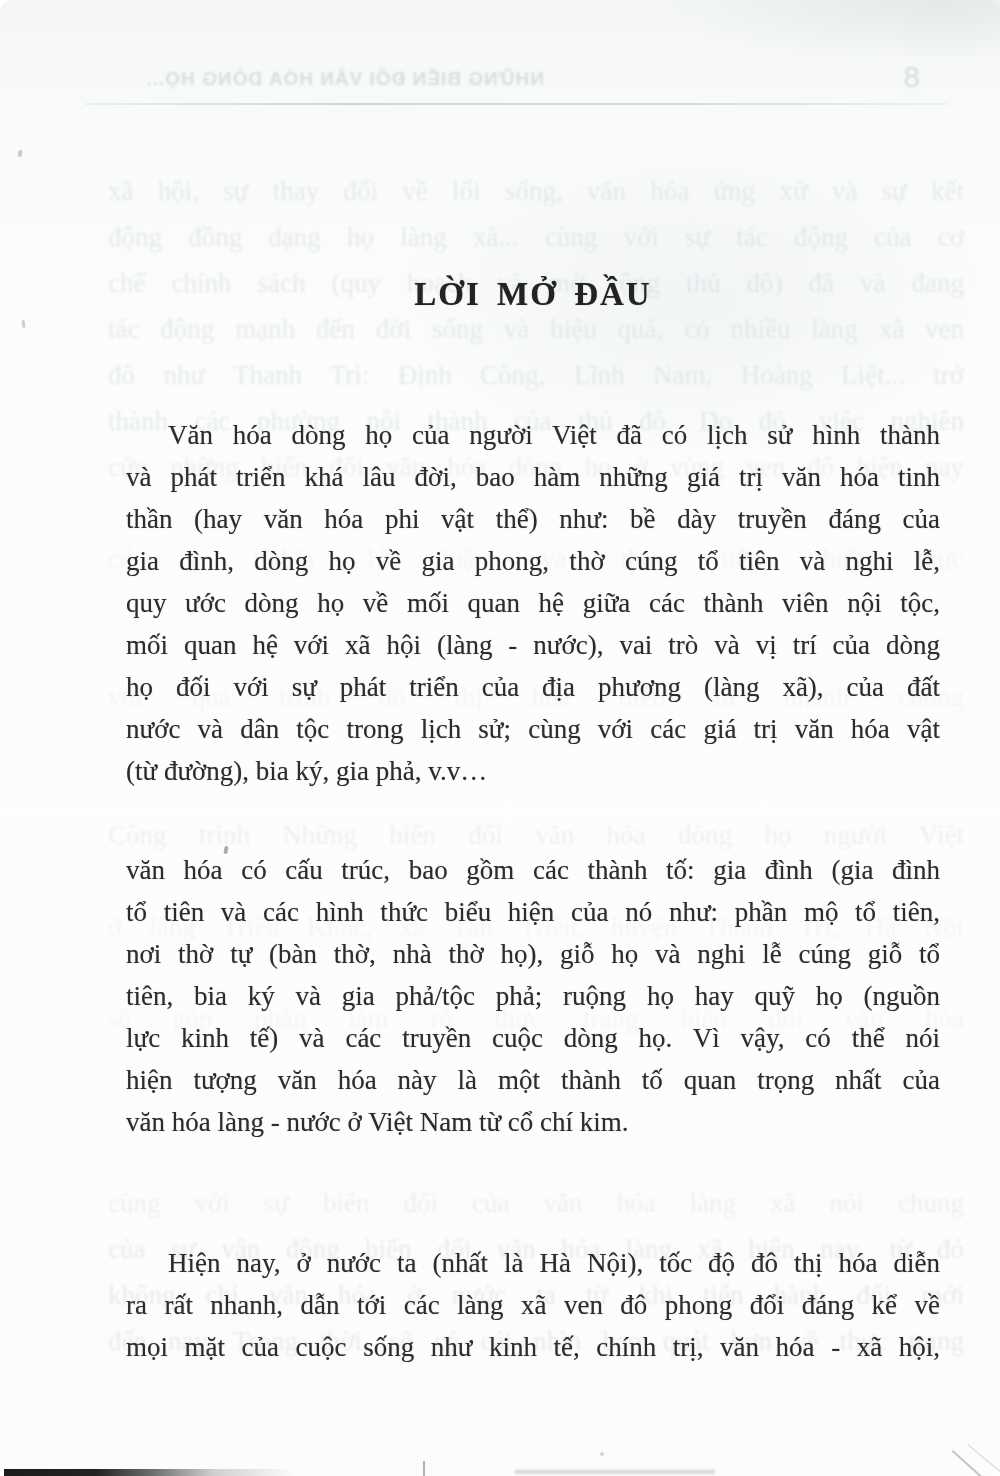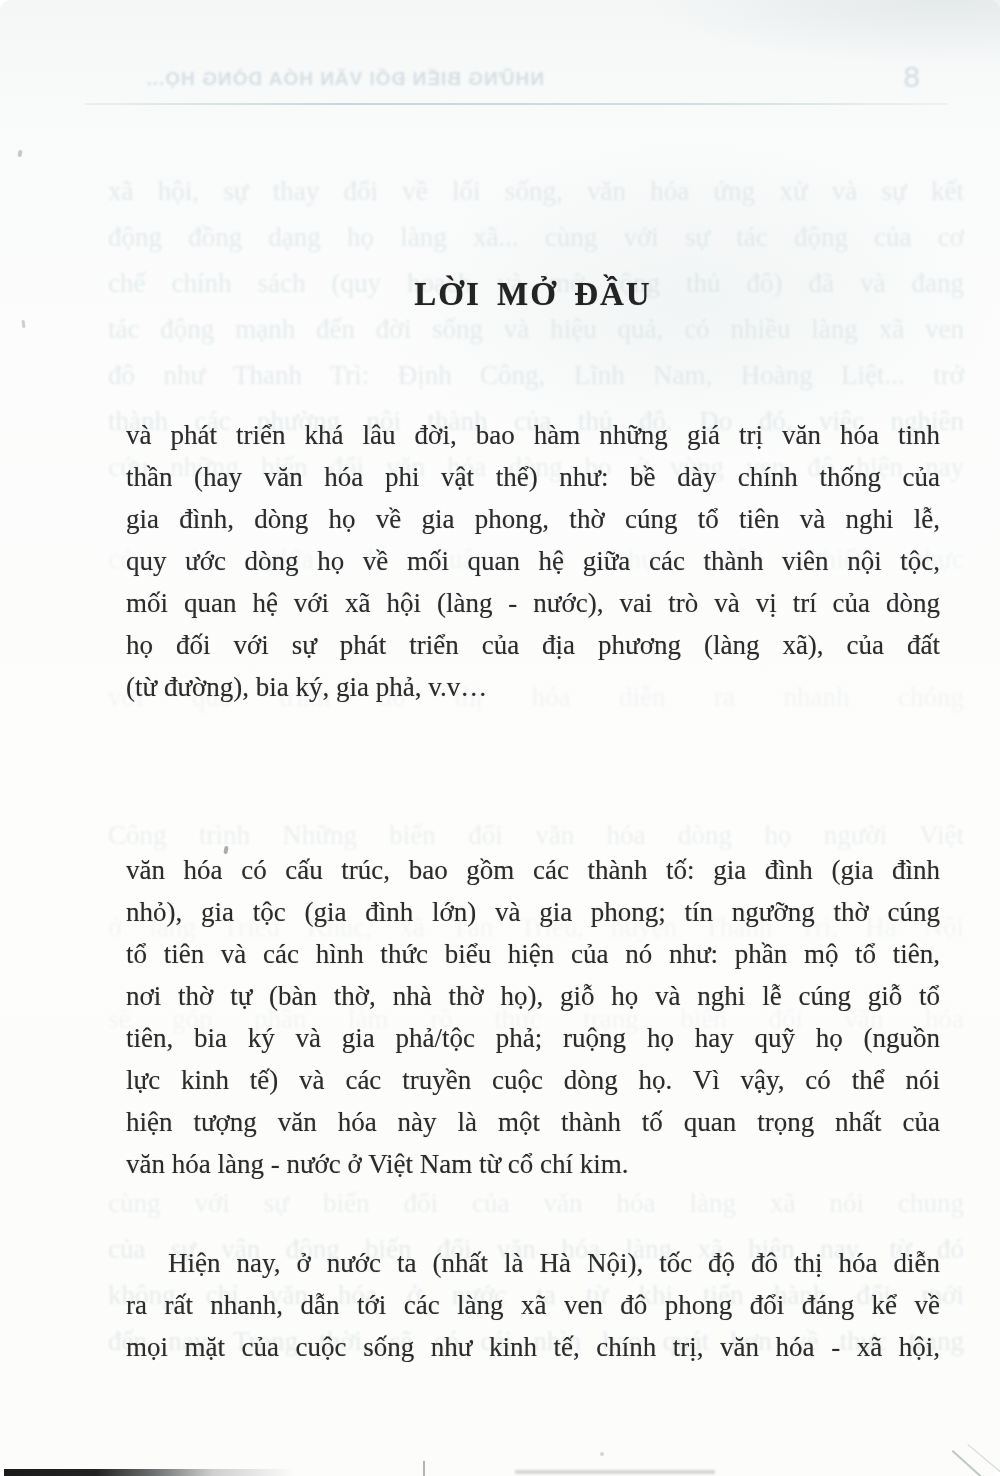--- a/index.html
+++ b/index.html
@@ -94,32 +94,33 @@
   <div class="ghost weak" style="top:1136px"></div>
   <div class="ghost" style="top:1182px">cùng với sự biến đổi của văn hóa làng xã nói chung</div>
   <div class="ghost strong" style="top:1228px">của sự vận động biến đổi văn hóa làng xã hiện nay, từ đó</div>
   <div class="ghost strong" style="top:1274px">không chỉ văn hóa ở nước ta từ khi tiến hành đổi mới</div>
   <div class="ghost strong" style="top:1320px">đến nay. Trong thời, sẽ có cái nhìn bao quát hơn về thực trạng</div>
   <div class="ghost weak" style="top:1366px"></div>
 
   <div class="title">LỜI MỞ ĐẦU</div>
 
   <div class="para p1">
+    <div class="line indent">Văn hóa dòng họ của người Việt đã có lịch sử hình thành</div>
     <div class="line">và phát triển khá lâu đời, bao hàm những giá trị văn hóa tinh</div>
-    <div class="line">thần (hay văn hóa phi vật thể) như: bề dày chính thống của</div>
+    <div class="line">thần (hay văn hóa phi vật thể) như: bề dày truyền đáng của</div>
     <div class="line">gia đình, dòng họ về gia phong, thờ cúng tổ tiên và nghi lễ,</div>
     <div class="line">quy ước dòng họ về mối quan hệ giữa các thành viên nội tộc,</div>
     <div class="line">mối quan hệ với xã hội (làng - nước), vai trò và vị trí của dòng</div>
     <div class="line">họ đối với sự phát triển của địa phương (làng xã), của đất</div>
+    <div class="line">nước và dân tộc trong lịch sử; cùng với các giá trị văn hóa vật</div>
     <div class="line last">(từ đường), bia ký, gia phả, v.v…</div>
   </div>
 
   <div class="para p2">
     <div class="line">văn hóa có cấu trúc, bao gồm các thành tố: gia đình (gia đình</div>
-    <div class="line">nhỏ), gia tộc (gia đình lớn) và gia phong; tín ngưỡng thờ cúng</div>
     <div class="line">tổ tiên và các hình thức biểu hiện của nó như: phần mộ tổ tiên,</div>
     <div class="line">nơi thờ tự (bàn thờ, nhà thờ họ), giỗ họ và nghi lễ cúng giỗ tổ</div>
     <div class="line">tiên, bia ký và gia phả/tộc phả; ruộng họ hay quỹ họ (nguồn</div>
     <div class="line">lực kinh tế) và các truyền cuộc dòng họ. Vì vậy, có thể nói</div>
     <div class="line">hiện tượng văn hóa này là một thành tố quan trọng nhất của</div>
     <div class="line last">văn hóa làng - nước ở Việt Nam từ cổ chí kim.</div>
   </div>
 
   <div class="para p3">
     <div class="line indent">Hiện nay, ở nước ta (nhất là Hà Nội), tốc độ đô thị hóa diễn</div>

